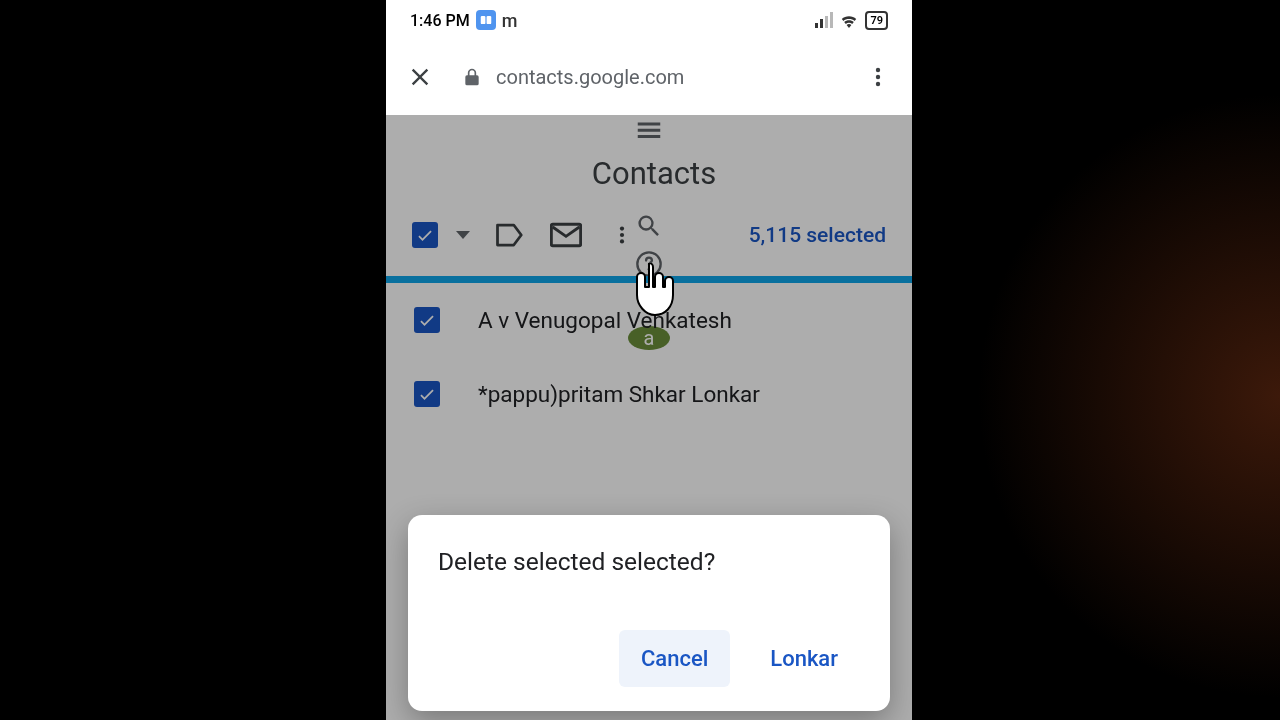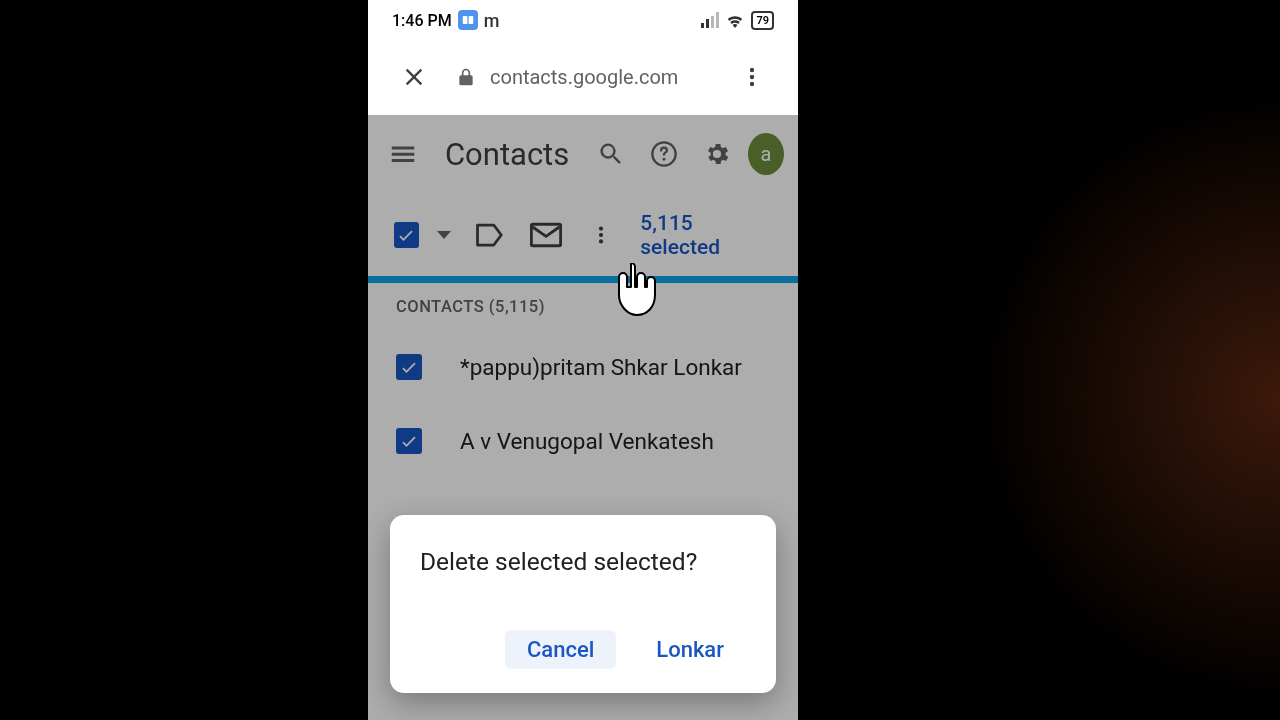--- a/index.html
+++ b/index.html
@@ -3,23 +3,23 @@
 <meta charset="utf-8">
 <style>
   * { margin: 0; padding: 0; box-sizing: border-box; font-family: Roboto, Arial, sans-serif; }
   body { background: #000; width: 1280px; height: 720px; overflow: hidden; position: relative; }
   
   
   .glow { position: absolute; right: 0; top: 50%; width: 380px; height: 720px; transform: translateY(-50%); background: radial-gradient(circle at 100% 55%, rgba(120,50,20,0.5) 0%, rgba(0,0,0,0) 55%); pointer-events: none; }
   
   .phone-frame {
     position: absolute;
-    left: 368px;
+    left: 386px;
     top: 0;
-    width: 430px;
+    width: 526px;
     height: 720px;
     background: #fff;
     overflow: hidden;
   }
   
   
   .status-bar {
     height: 40px;
     display: flex;
     align-items: center;
@@ -32,21 +32,21 @@
   .status-right { display: flex; align-items: center; gap: 6px; }
   .status-app-icon { width: 20px; height: 20px; background: #4f94ef; border-radius: 4px; display:flex; align-items:center; justify-content:center; color:#fff; font-size:12px; font-weight:bold; }
   .status-m { font-size: 18px; font-weight: 500; color:#333; }
   .battery-box { border: 2px solid #333; border-radius: 4px; padding: 1px 3px; font-size: 11px; font-weight: 600; position: relative; }
   
   
   .browser-bar {
     height: 75px;
     display: flex;
     align-items: center;
-    padding: 0 30px;
+    padding: 0 18px;
     gap: 26px;
     border-bottom: 1px solid rgba(0,0,0,0);
   }
   .browser-bar .url { flex: 1; font-size: 20px; color: #5f6368; display:flex; align-items:center; gap:14px; }
   .icon-btn { width: 32px; height: 32px; display:flex; align-items:center; justify-content:center; color:#333; }
   
   
   .app-area {
     position: relative;
     background: #fff;
@@ -58,20 +58,21 @@
     pointer-events: none;
     z-index: 4;
   }
   
   .app-header {
     height: 78px;
     display: flex;
     align-items: center;
     padding: 0 14px;
     gap: 10px;
+    flex-direction: column;
   }
   .app-title { font-size: 31px; color:#3c4043; flex:0 0 auto; margin-left: 10px; }
   .app-header-spacer { flex: 1; }
   .app-header .icon-btn { width: 50px; height: 50px; }
   .avatar { width: 42px; height: 42px; border-radius: 50%; background:#6a8e3a; color:#fff; display:flex; align-items:center; justify-content:center; font-size:20px; }
   
   .selection-bar {
     height: 90px;
     display:flex;
     align-items:center;
@@ -112,21 +113,21 @@
     right: 22px;
     top: 400px;
     background:#fff;
     border-radius: 14px;
     box-shadow: 0 10px 30px rgba(0,0,0,0.3);
     padding: 32px 30px 24px 30px;
     z-index: 5;
   }
   .dialog-title { font-size: 24.5px; color:#202124; margin-bottom: 54px; }
   .dialog-actions { display:flex; justify-content:flex-end; gap: 18px; }
-  .dialog-btn { font-size: 22px; padding: 7px 22px; border-radius: 6px; border:none; background:transparent; font-weight:500; }
+  .dialog-btn { font-size: 22px; padding: 16px 22px; border-radius: 6px; border:none; background:transparent; font-weight:500; }
   .dialog-btn.cancel { background:#eef3fb; color:#1a56c4; }
   .dialog-btn.delete { color:#1a56c4; }
   
   
   .phone-edge { position:absolute; left:-10px; top:260px; width:14px; height:140px; background:#f1f3f4; border-radius: 8px 0 0 8px; box-shadow: -2px 0 4px rgba(0,0,0,0.15); }
   
   svg { display:block; }
 </style>
 </head>
 <body>
@@ -241,38 +242,37 @@
       <div class="icon-btn">
         <svg width="22" height="28" viewBox="0 0 24 24">
             <circle cx="12" cy="5" r="2.3" fill="#3c4043"></circle>
             <circle cx="12" cy="12" r="2.3" fill="#3c4043"></circle>
             <circle cx="12" cy="19" r="2.3" fill="#3c4043"></circle>
           </svg>
       </div>
       <div class="selection-count">5,115 selected</div>
     </div>
 
-    <div class="section-label">CONTACTS (5,115)</div>
 
     <div class="contact-row">
       <div class="checkbox">
         <svg viewBox="0 0 24 24">
             <path d="M9 16.2l-3.5-3.5L4 14.2 9 19.2 20 8.2l-1.5-1.5z" fill="#fff"></path>
           </svg>
       </div>
-      <div class="contact-name">*pappu)pritam Shkar Lonkar</div>
+      <div class="contact-name">A v Venugopal Venkatesh</div>
     </div>
 
     <div class="contact-row">
       <div class="checkbox">
         <svg viewBox="0 0 24 24">
             <path d="M9 16.2l-3.5-3.5L4 14.2 9 19.2 20 8.2l-1.5-1.5z" fill="#fff"></path>
           </svg>
       </div>
-      <div class="contact-name">A v Venugopal Venkatesh</div>
+      <div class="contact-name">*pappu)pritam Shkar Lonkar</div>
     </div>
 
     <div class="app-scrim"></div>
 
     <div class="cursor">
       <svg width="50" height="60" viewBox="0 0 50 60">
         <path d="M18 4 v20 h-4 v-10 a4 4 0 00-8 0 v18 c0 10 8 20 18 20 s18-8 18-20 v-14 a4 4 0 00-8 0 v6 h-2 v-10 a4 4 0 00-8 0 v10 h-2 v-20 a4 4 0 00-4-4z" fill="#fff" stroke="#000" stroke-width="2" stroke-linejoin="round"></path>
       </svg>
     </div>
 

